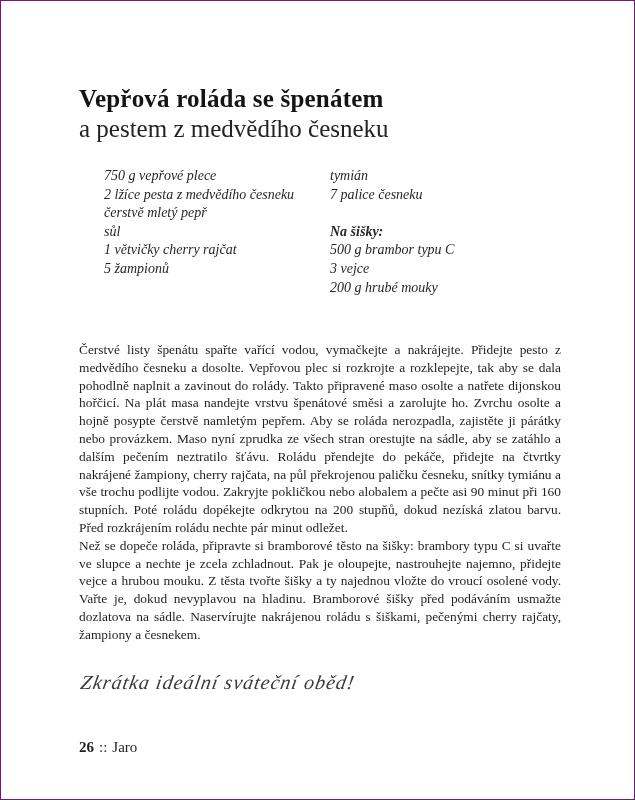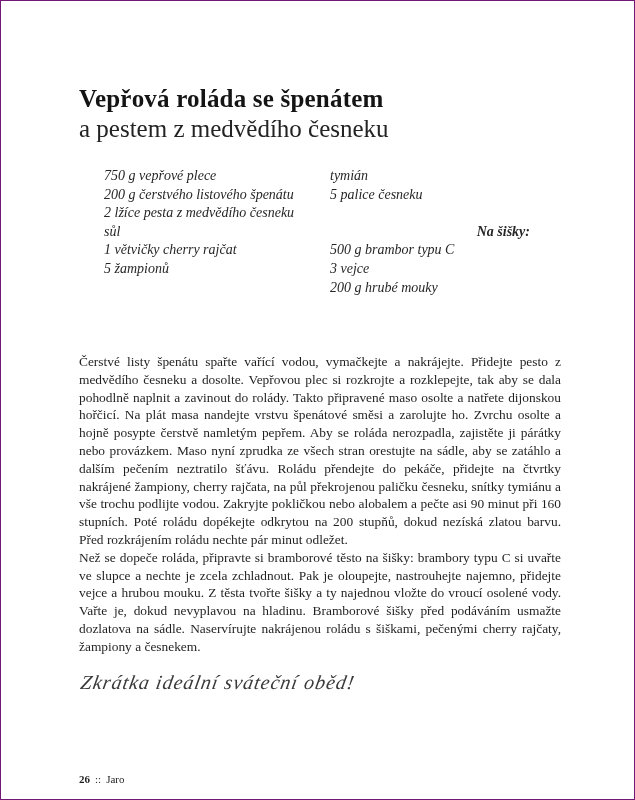--- a/index.html
+++ b/index.html
@@ -23,62 +23,62 @@
     line-height: 27px; margin-top: 2px;
   }
   .ingredients {
     position: absolute; left: 103px; top: 166px; width: 460px;
     font-style: italic; font-size: 14px; line-height: 18.6px; color: #262626;
     display: flex;
   }
   .ing-col-left  { width: 210px; }
   .ing-col-right { margin-left: 16px; width: 200px; position: absolute; left: 210px; }
   .ing-row { min-height: 18.6px; white-space: nowrap; }
-  .ing-subhead { font-weight: bold; text-align: right; }
+  .ing-subhead { font-weight: bold; }
   .body-text {
-    position: absolute; left: 78px; top: 352px; width: 482px;
+    position: absolute; left: 78px; top: 340px; width: 482px;
     font-size: 13.4px; line-height: 17.8px; color: #1f1f1f;
     text-align: justify;
   }
   .body-text p + p { }
   .closing-note {
     position: absolute; left: 80px; top: 670px;
     font-size: 20px; font-style: italic; color: #3a3a3a;
     transform: skewX(-10deg);
     letter-spacing: 1px;
   }
   .footer {
     position: absolute; left: 78px; top: 738px;
-    font-size: 11px; color: #1f1f1f; margin-top: 34px;
+    font-size: 15px; color: #1f1f1f;
   }
   .footer .pgnum { font-weight: bold; }
   .footer .sep { margin: 0 5px; color: #2a2a2a; }
 </style>
 </head>
 <body>
 
 <div class="page">
 
   <div class="title-block">
     <div class="title-main">Vepřová roláda se špenátem</div>
     <div class="title-sub">a pestem z medvědího česneku</div>
   </div>
 
   <div class="ingredients">
     <div class="ing-col-left">
       <div class="ing-row">750 g vepřové plece</div>
-      <div class="ing-row">200 g čerstvého listového špenátu</div>
       <div class="ing-row">2 lžíce pesta z medvědího česneku</div>
+      <div class="ing-row">čerstvě mletý pepř</div>
       <div class="ing-row">sůl</div>
       <div class="ing-row">1 větvičky cherry rajčat</div>
       <div class="ing-row">5 žampionů</div>
     </div>
     <div class="ing-col-right">
       <div class="ing-row">tymián</div>
-      <div class="ing-row">5 palice česneku</div>
+      <div class="ing-row">7 palice česneku</div>
       <div class="ing-row"></div>
       <div class="ing-row ing-subhead">Na šišky:</div>
       <div class="ing-row">500 g brambor typu C</div>
       <div class="ing-row">3 vejce</div>
       <div class="ing-row">200 g hrubé mouky</div>
     </div>
   </div>
 
   <div class="body-text">
     <p>Čerstvé listy špenátu spařte vařící vodou, vymačkejte a nakrájejte. Přidejte pesto z medvědího česneku a dosolte. Vepřovou plec si rozkrojte a rozklepejte, tak aby se dala pohodlně naplnit a zavinout do rolády. Takto připravené maso osolte a natřete dijonskou hořčicí. Na plát masa nandejte vrstvu špenátové směsi a zarolujte ho. Zvrchu osolte a hojně posypte čerstvě namletým pepřem. Aby se roláda nerozpadla, zajistěte ji párátky nebo provázkem. Maso nyní zprudka ze všech stran orestujte na sádle, aby se zatáhlo a dalším pečením neztratilo šťávu. Roládu přendejte do pekáče, přidejte na čtvrtky nakrájené žampiony, cherry rajčata, na půl překrojenou paličku česneku, snítky tymiánu a vše trochu podlijte vodou. Zakryjte pokličkou nebo alobalem a pečte asi 90 minut při 160 stupních. Poté roládu dopékejte odkrytou na 200 stupňů, dokud nezíská zlatou barvu. Před rozkrájením roládu nechte pár minut odležet.</p>

